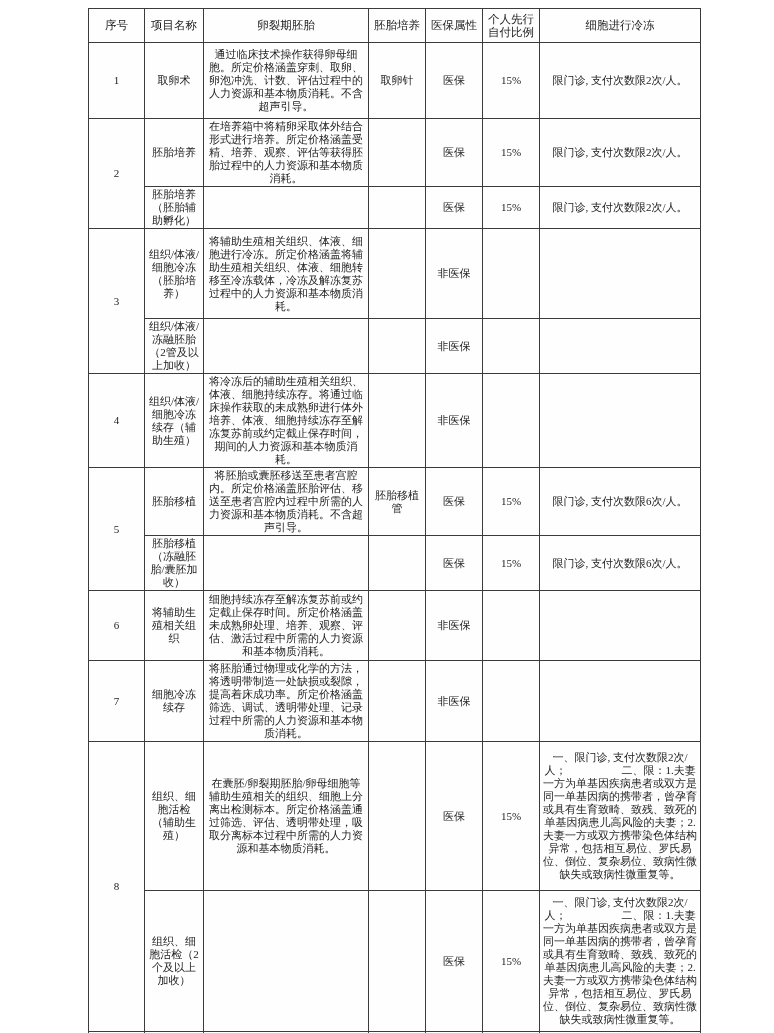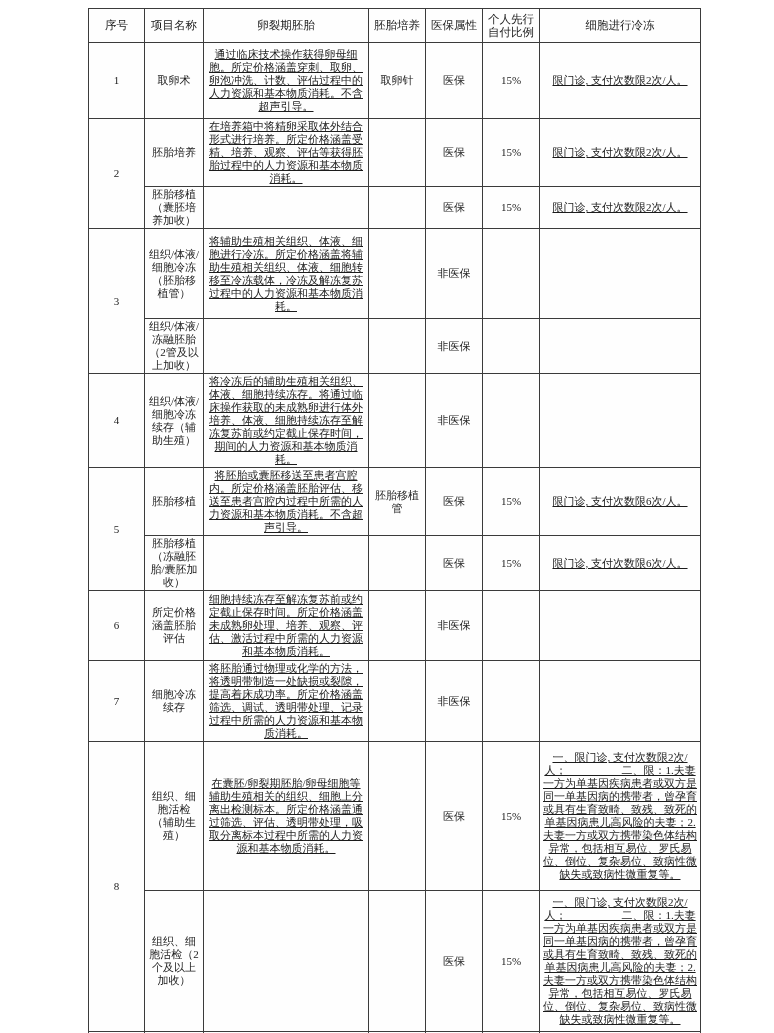--- a/index.html
+++ b/index.html
@@ -16,21 +16,21 @@
     font-size:11px;
     line-height:13px;
     font-weight:normal;
     vertical-align:middle;
     text-align:center;
     padding:1px 2px;
     overflow:hidden;
     word-break:break-all;
   }
   table.policy th { font-size:11.5px; }
-  td.txt { text-align:left; padding:1px 3px;text-decoration:underline; }
+  td.txt { text-align:left; padding:1px 3px; }
   tr.sliver td { border-bottom:none; }
 </style>
 </head>
 <body>
 
 <table class="policy">
   <colgroup>
     <col style="width:56px">
       <col style="width:59px">
       <col style="width:165px">
@@ -65,31 +65,31 @@
     <tr style="height:63px">
       <td rowspan="2">2</td>
       <td>胚胎培养</td>
       <td class="txt">在培养箱中将精卵采取体外结合形式进行培养。所定价格涵盖受精、培养、观察、评估等获得胚胎过程中的人力资源和基本物质消耗。</td>
       <td></td>
       <td>医保</td>
       <td>15%</td>
       <td class="txt">限门诊, 支付次数限2次/人。</td>
     </tr>
     <tr style="height:40px">
-      <td>胚胎移植（囊胚培养加收）</td>
+      <td>胚胎培养（胚胎辅助孵化）</td>
       <td class="txt"></td>
       <td></td>
       <td>医保</td>
       <td>15%</td>
       <td class="txt">限门诊, 支付次数限2次/人。</td>
     </tr>
 
     <tr style="height:90px">
       <td rowspan="2">3</td>
-      <td>组织/体液/细胞冷冻（胚胎移植管）</td>
+      <td>组织/体液/细胞冷冻（胚胎培养）</td>
       <td class="txt">将辅助生殖相关组织、体液、细胞进行冷冻。所定价格涵盖将辅助生殖相关组织、体液、细胞转移至冷冻载体，冷冻及解冻复苏过程中的人力资源和基本物质消耗。</td>
       <td></td>
       <td>非医保</td>
       <td></td>
       <td class="txt"></td>
     </tr>
     <tr style="height:55px">
       <td>组织/体液/冻融胚胎（2管及以上加收）</td>
       <td class="txt"></td>
       <td></td>
@@ -121,21 +121,21 @@
       <td>胚胎移植（冻融胚胎/囊胚加收）</td>
       <td class="txt"></td>
       <td></td>
       <td>医保</td>
       <td>15%</td>
       <td class="txt">限门诊, 支付次数限6次/人。</td>
     </tr>
 
     <tr style="height:70px">
       <td>6</td>
-      <td>所定价格涵盖胚胎评估</td>
+      <td>将辅助生殖相关组织</td>
       <td class="txt">细胞持续冻存至解冻复苏前或约定截止保存时间。所定价格涵盖未成熟卵处理、培养、观察、评估、激活过程中所需的人力资源和基本物质消耗。</td>
       <td></td>
       <td>非医保</td>
       <td></td>
       <td class="txt"></td>
     </tr>
 
     <tr style="height:80px">
       <td>7</td>
       <td>细胞冷冻续存</td>

